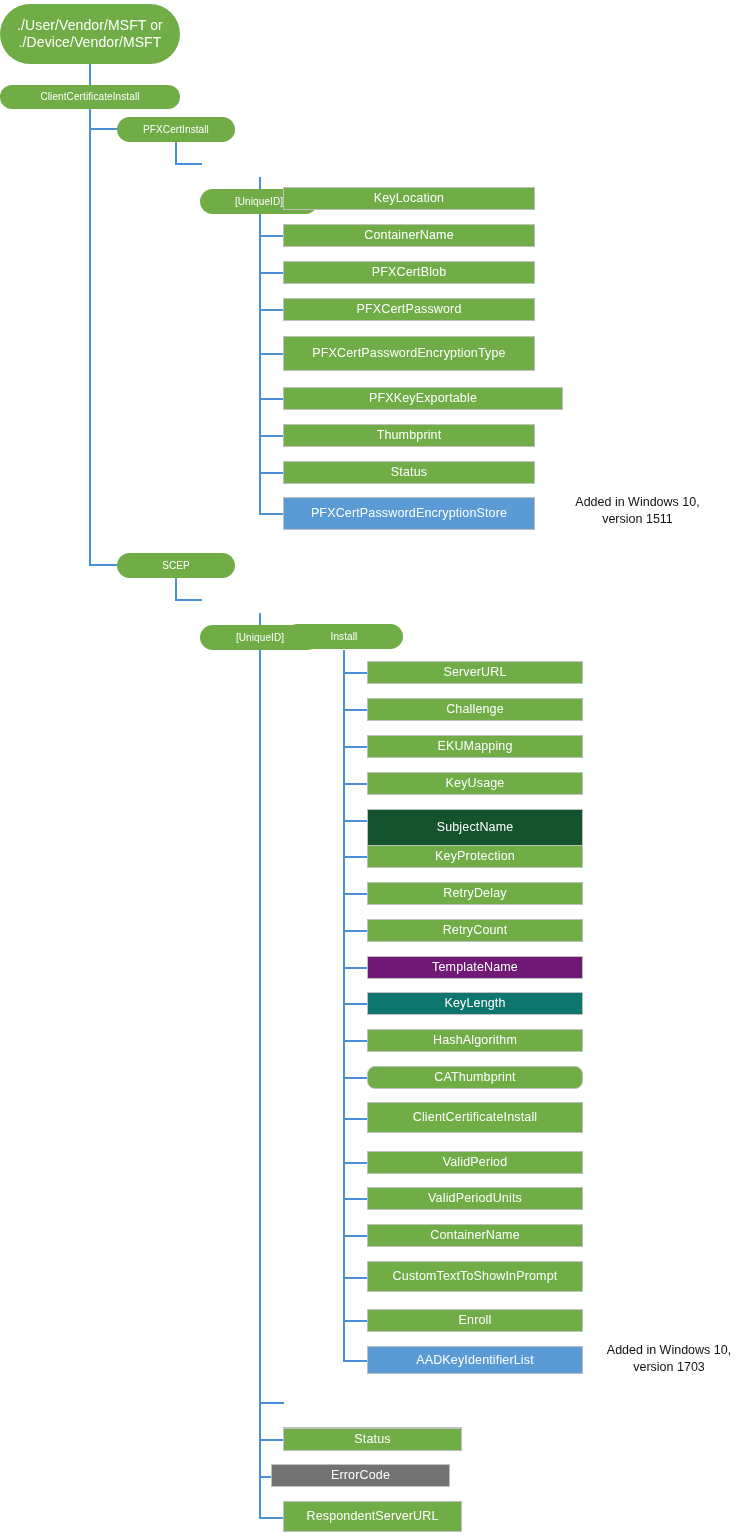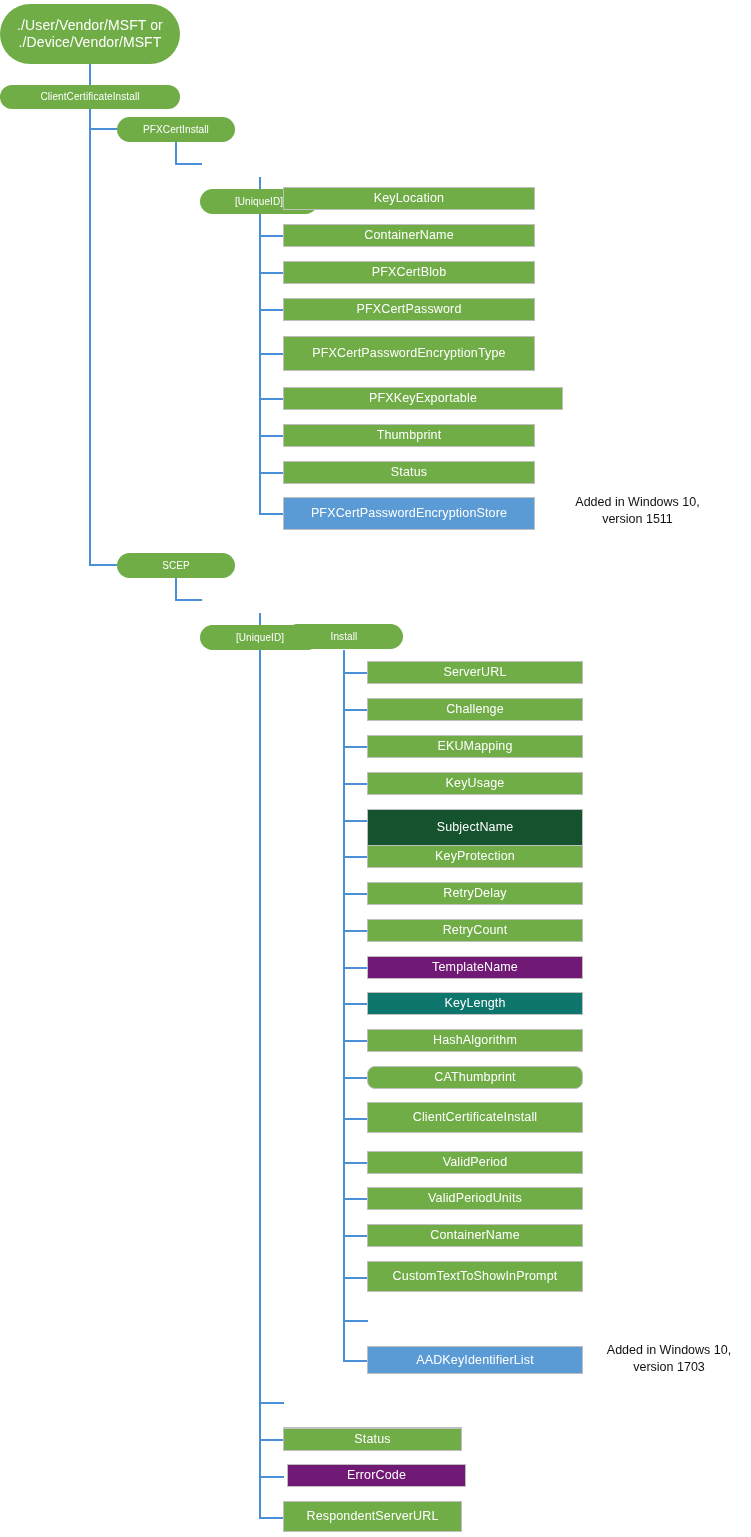--- a/index.html
+++ b/index.html
@@ -162,23 +162,24 @@
   <div class="box" style="left: 367px; top: 919px; width: 216px; height: 23px; border-color: rgb(191, 191, 191); color: rgb(255, 255, 255); background: rgb(112, 173, 71);">RetryCount</div>
   <div class="box" style="left: 367px; top: 956px; width: 216px; height: 23px; border-color: rgb(191, 191, 191); color: rgb(255, 255, 255); background: #701a75;">TemplateName</div>
   <div class="box" style="left: 367px; top: 992px; width: 216px; height: 23px; border-color: rgb(191, 191, 191); color: rgb(255, 255, 255); background: #0f766e;">KeyLength</div>
   <div class="box" style="left: 367px; top: 1029px; width: 216px; height: 23px; border-color: rgb(191, 191, 191); color: rgb(255, 255, 255); background: rgb(112, 173, 71);">HashAlgorithm</div>
   <div class="box" style="left: 367px; top: 1066px; width: 216px; height: 23px; border-color: rgb(191, 191, 191); color: rgb(255, 255, 255); background: rgb(112, 173, 71); border-radius: 8px;">CAThumbprint</div>
   <div class="box" style="left: 367px; top: 1102px; width: 216px; height: 31px; border-color: rgb(191, 191, 191); color: rgb(255, 255, 255); background: rgb(112, 173, 71);">ClientCertificateInstall</div>
   <div class="box" style="left: 367px; top: 1151px; width: 216px; height: 23px; border-color: rgb(191, 191, 191); color: rgb(255, 255, 255); background: rgb(112, 173, 71);">ValidPeriod</div>
   <div class="box" style="left: 367px; top: 1187px; width: 216px; height: 23px; border-color: rgb(191, 191, 191); color: rgb(255, 255, 255); background: rgb(112, 173, 71);">ValidPeriodUnits</div>
   <div class="box" style="left: 367px; top: 1224px; width: 216px; height: 23px; border-color: rgb(191, 191, 191); color: rgb(255, 255, 255); background: rgb(112, 173, 71);">ContainerName</div>
   <div class="box" style="left: 367px; top: 1261px; width: 216px; height: 31px; border-color: rgb(191, 191, 191); color: rgb(255, 255, 255); background: rgb(112, 173, 71);">CustomTextToShowInPrompt</div>
+  <div class="box" style="left: 367px; top: 1309px; width: 216px; height: 23px; border-color: rgb(191, 191, 191); color: rgb(255, 255, 255); background: rgb(112, 173, 71);">Enroll</div>
   <div class="box blue" style="left: 367px; top: 1346px; width: 216px; height: 28px; border-color: rgb(191, 191, 191); color: rgb(255, 255, 255); background: rgb(91, 155, 213);">AADKeyIdentifierList</div>
 
   <div class="annot" style="left: 590px; top: 1342px; width: 158px; color: rgb(17, 17, 17);">Added in Windows 10,
 version 1703</div>
 
   <div class="box" style="left: 283px; top: 1391px; width: 179px; height: 23px; border-color: rgb(191, 191, 191); color: rgb(255, 255, 255); background: rgb(112, 173, 71); margin-top: 36px;">CertThumbprint</div>
   <div class="box" style="left: 283px; top: 1428px; width: 179px; height: 23px; border-color: rgb(191, 191, 191); color: rgb(255, 255, 255); background: rgb(112, 173, 71);">Status</div>
-  <div class="box" style="left: 287px; top: 1464px; width: 179px; height: 23px; border-color: rgb(191, 191, 191); color: rgb(255, 255, 255); background: #701a75;">ErrorCode</div>
+  <div class="box" style="left: 271px; top: 1464px; width: 179px; height: 23px; border-color: rgb(191, 191, 191); color: rgb(255, 255, 255); background: #737373;">ErrorCode</div>
   <div class="box" style="left: 283px; top: 1501px; width: 179px; height: 31px; border-color: rgb(191, 191, 191); color: rgb(255, 255, 255); background: rgb(112, 173, 71);">RespondentServerURL</div>
 
 </div>
 
 </body></html>

